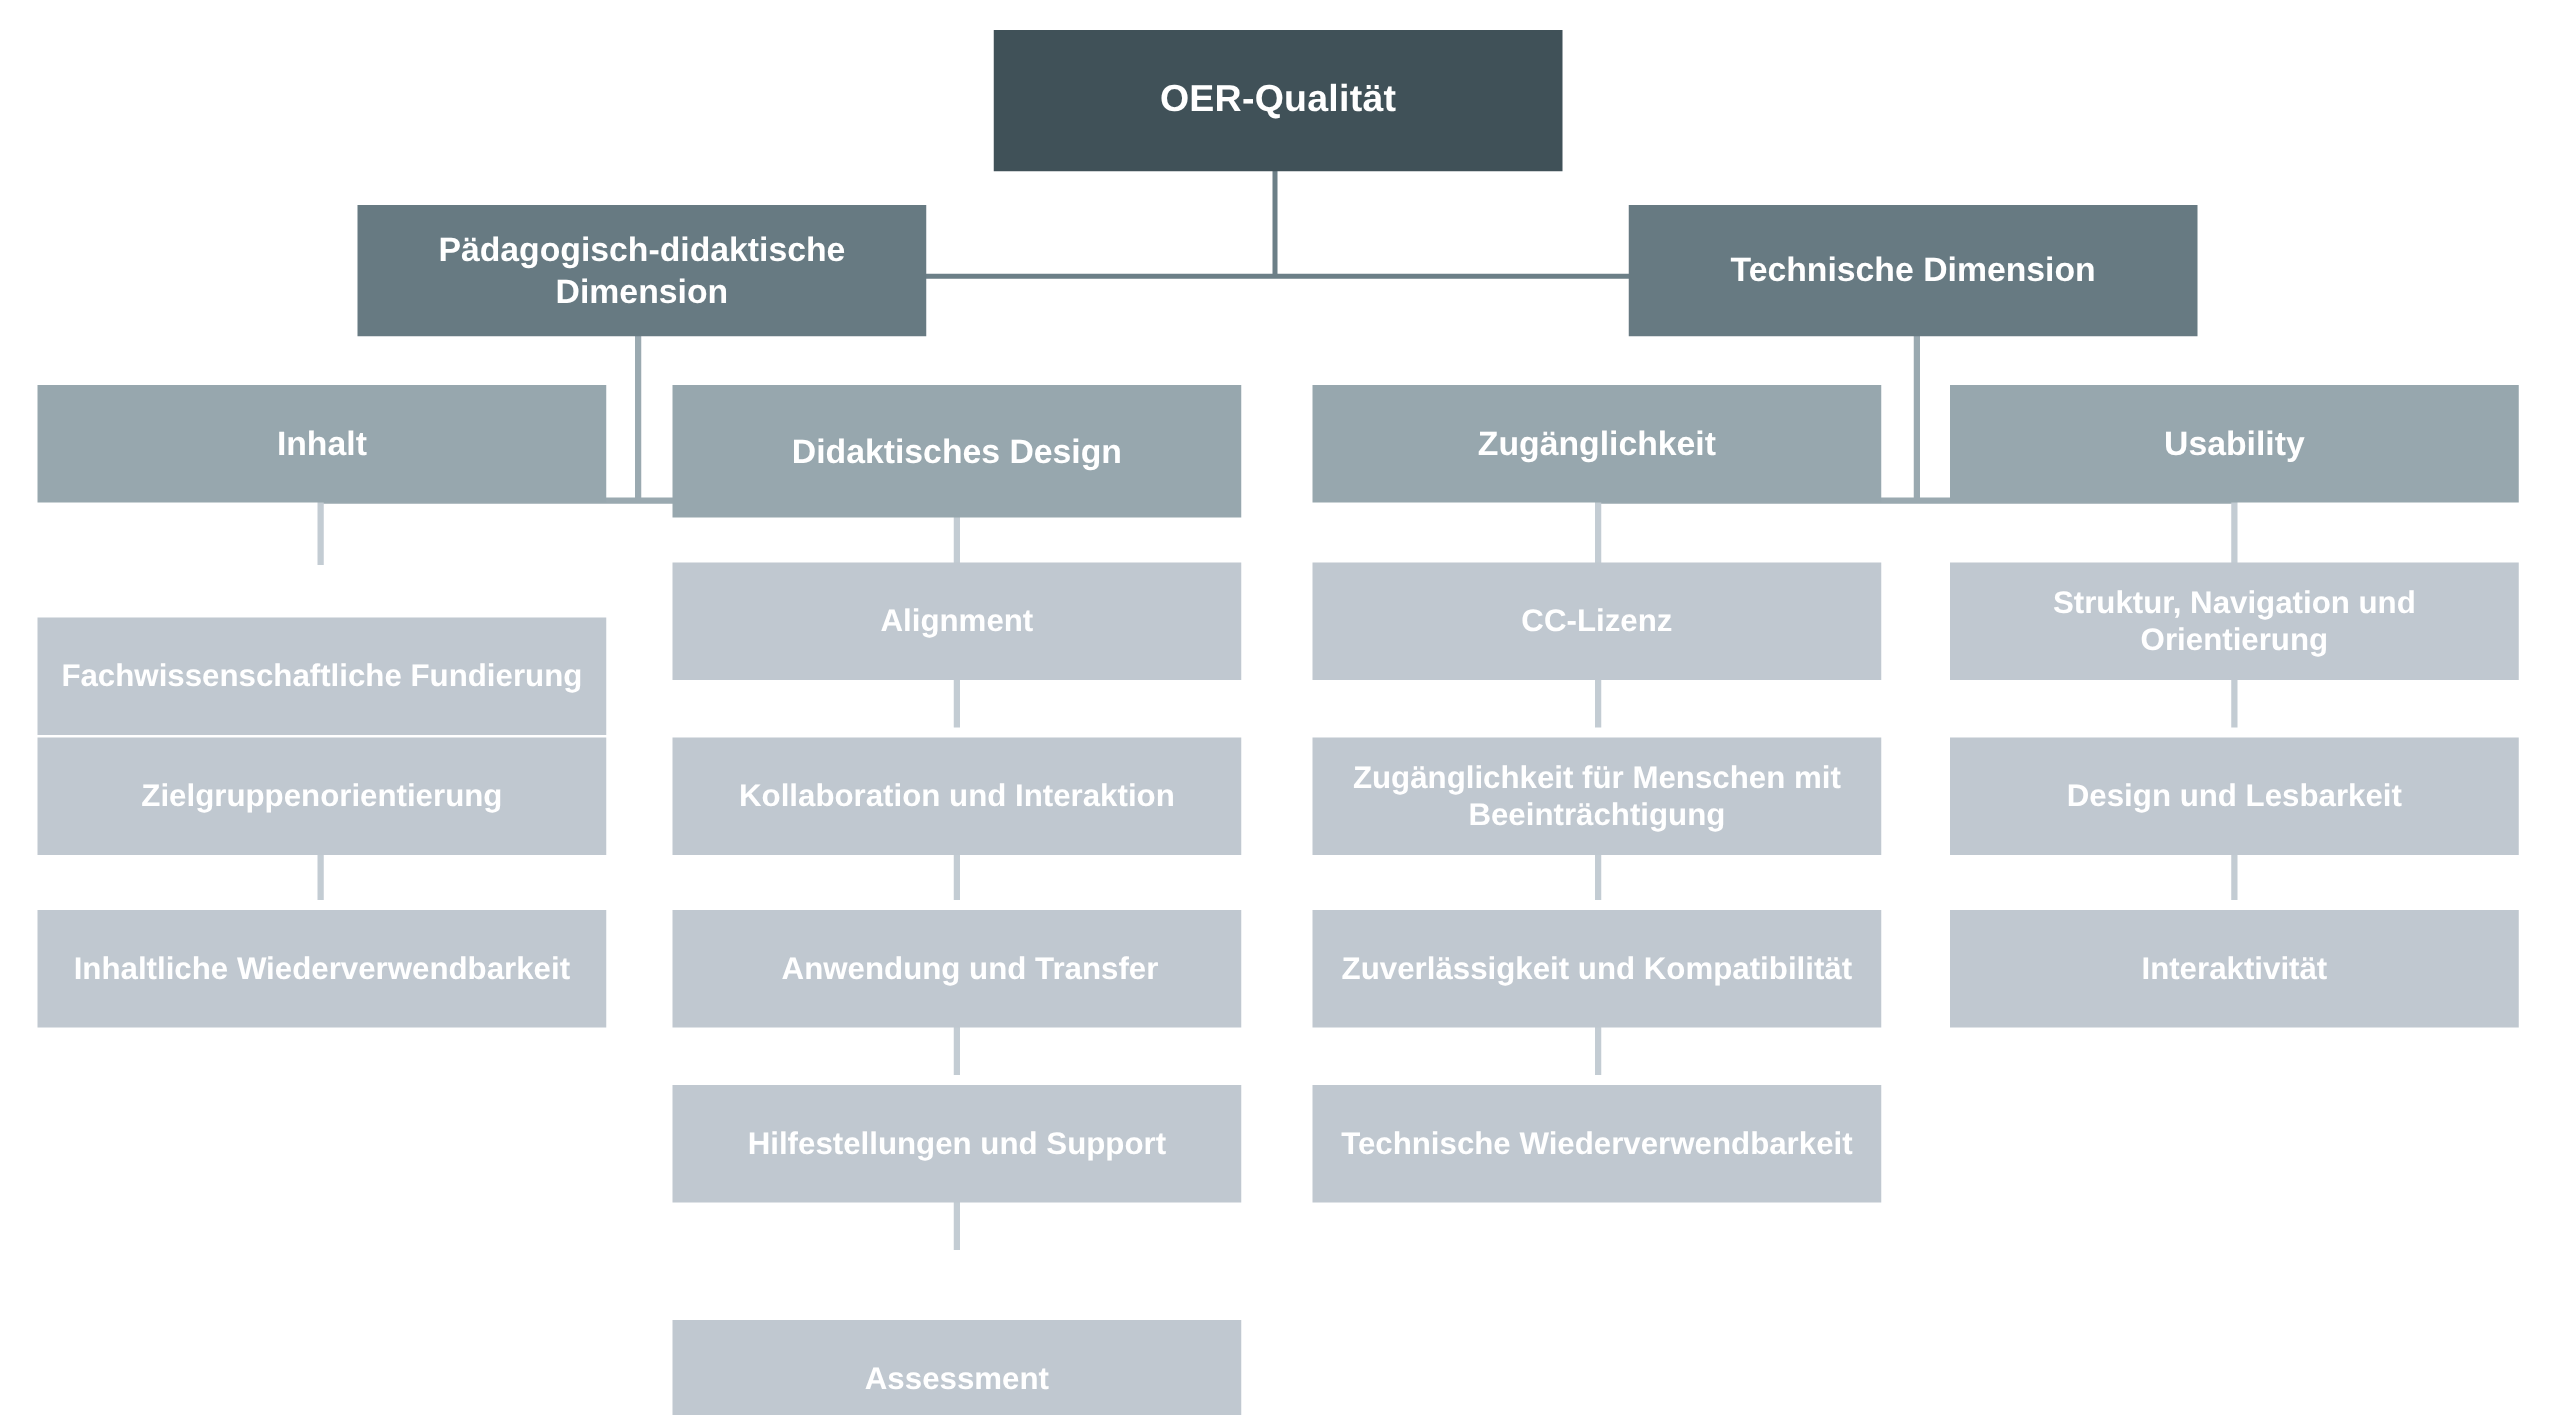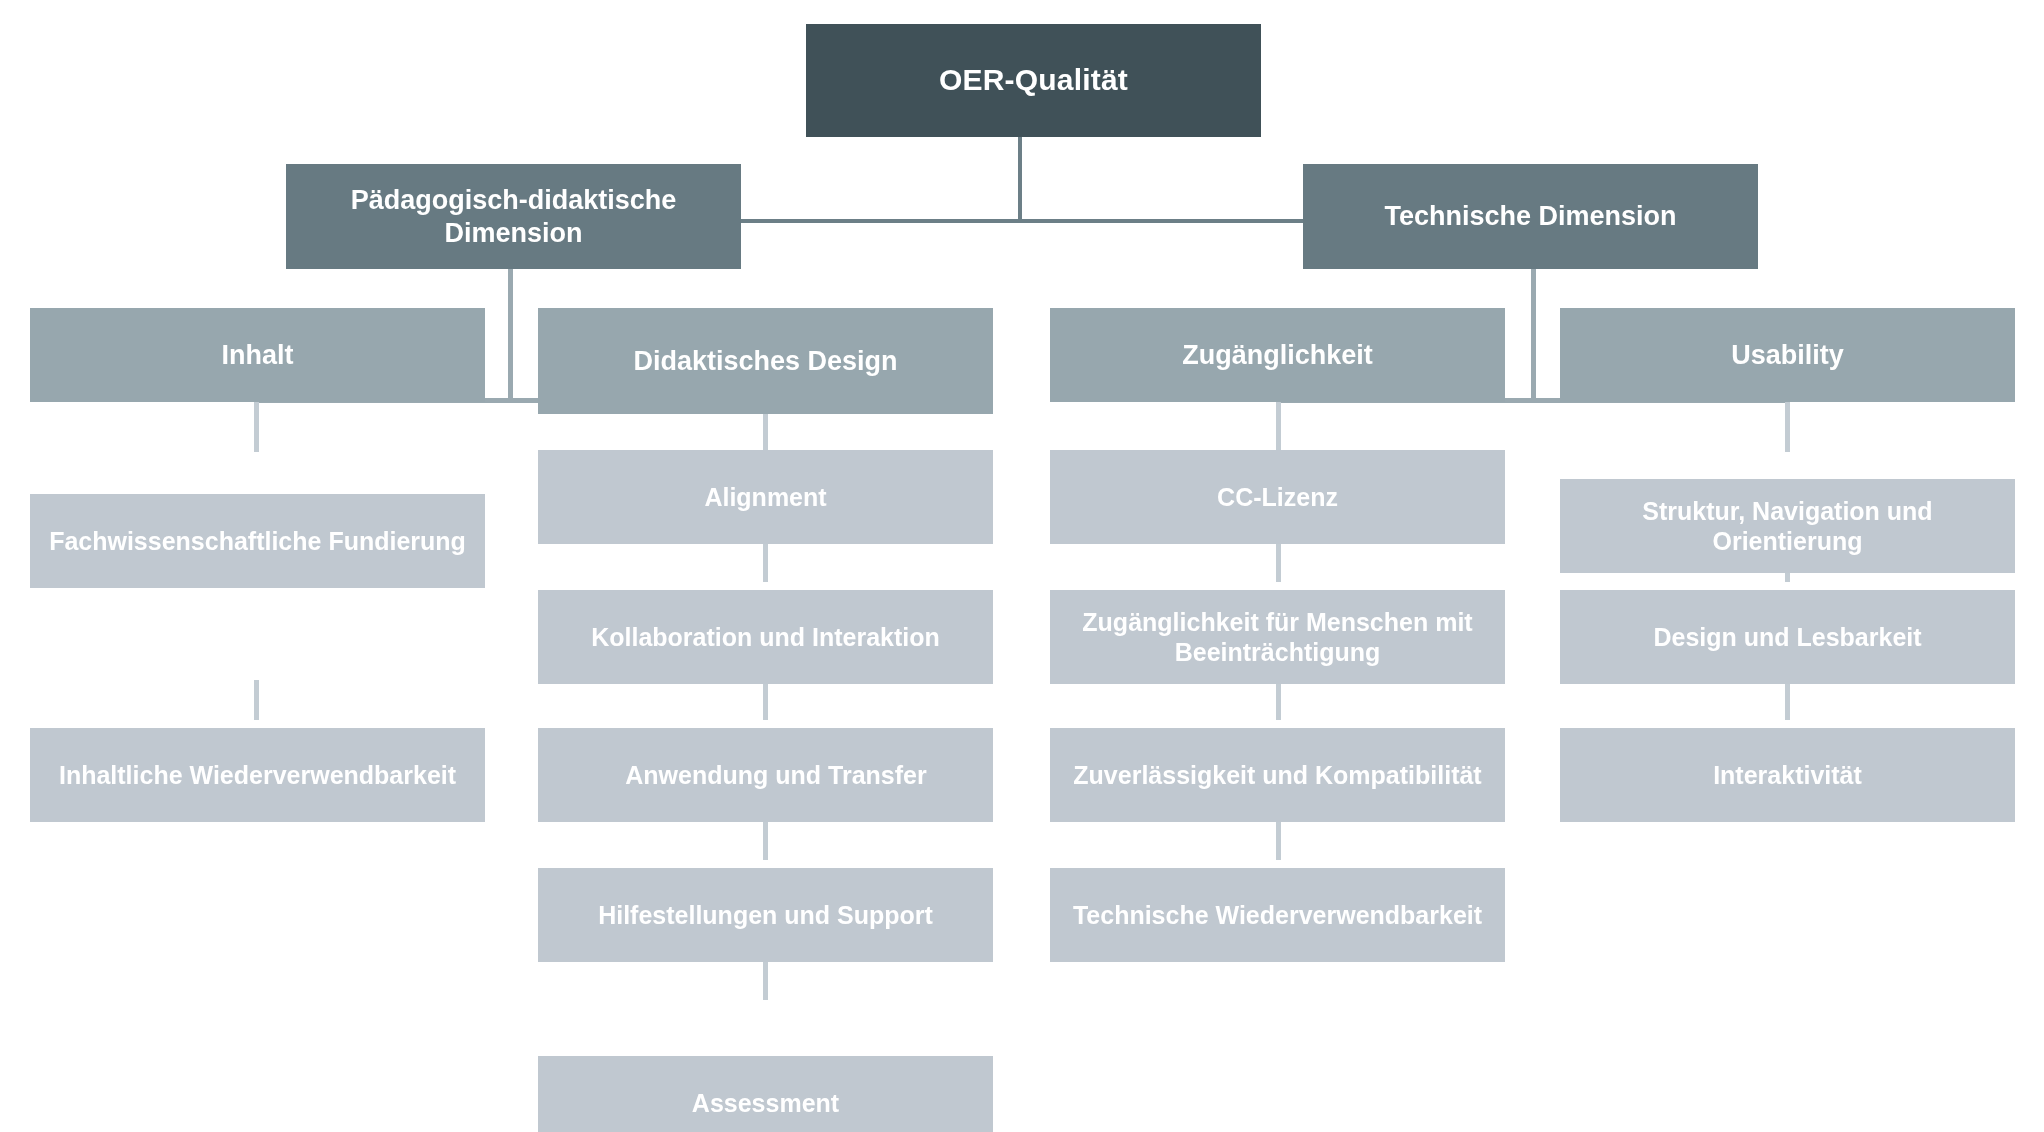--- a/index.html
+++ b/index.html
@@ -60,21 +60,21 @@
 
   <div class="conn light" style="left:1276px;top:400px;width:5px;height:52px;"></div>
   <div class="conn light" style="left:1276px;top:542px;width:5px;height:40px;"></div>
   <div class="conn light" style="left:1276px;top:680px;width:5px;height:40px;"></div>
   <div class="conn light" style="left:1276px;top:820px;width:5px;height:40px;"></div>
 
   <div class="conn light" style="left:1785px;top:400px;width:5px;height:52px;"></div>
   <div class="conn light" style="left:1785px;top:542px;width:5px;height:40px;"></div>
   <div class="conn light" style="left:1785px;top:680px;width:5px;height:40px;"></div>
 
-  <div class="node lvl1" style="left:795px;top:24px;width:455px;height:113px;margin-left:11px;">
+  <div class="node lvl1" style="left:795px;top:24px;width:455px;height:113px;">
     <span>OER-Qualität</span>
   </div>
 
   <div class="node lvl2" style="left:286px;top:164px;width:455px;height:105px;">
     <span>Pädagogisch-didaktische Dimension</span>
   </div>
 
   <div class="node lvl2" style="left:1303px;top:164px;width:455px;height:105px;">
     <span>Technische Dimension</span>
   </div>
@@ -90,20 +90,23 @@
   <div class="node lvl3" style="left:1050px;top:308px;width:455px;height:94px;">
     <span>Zugänglichkeit</span>
   </div>
 
   <div class="node lvl3" style="left:1560px;top:308px;width:455px;height:94px;">
     <span>Usability</span>
   </div>
 
   <div class="node leaf" style="left:30px;top:450px;width:455px;height:94px;margin-top:44px;">
     <span>Fachwissenschaftliche Fundierung</span>
+  </div>
+  <div class="node leaf" style="left:30px;top:590px;width:455px;height:94px;">
+    <span>Zielgruppenorientierung</span>
   </div>
   <div class="node leaf" style="left:30px;top:728px;width:455px;height:94px;">
     <span>Inhaltliche Wiederverwendbarkeit</span>
   </div>
 
   <div class="node leaf" style="left:538px;top:450px;width:455px;height:94px;">
     <span>Alignment</span>
   </div>
   <div class="node leaf" style="left:538px;top:590px;width:455px;height:94px;">
     <span>Kollaboration und Interaktion</span>
@@ -124,21 +127,21 @@
   <div class="node leaf" style="left:1050px;top:590px;width:455px;height:94px;">
     <span>Zugänglichkeit für Menschen mit Beeinträchtigung</span>
   </div>
   <div class="node leaf" style="left:1050px;top:728px;width:455px;height:94px;">
     <span>Zuverlässigkeit und Kompatibilität</span>
   </div>
   <div class="node leaf" style="left:1050px;top:868px;width:455px;height:94px;">
     <span>Technische Wiederverwendbarkeit</span>
   </div>
 
-  <div class="node leaf" style="left:1560px;top:450px;width:455px;height:94px;margin-top:29px;">
+  <div class="node leaf" style="left:1560px;top:450px;width:455px;height:94px;">
     <span>Struktur, Navigation und Orientierung</span>
   </div>
   <div class="node leaf" style="left:1560px;top:590px;width:455px;height:94px;">
     <span>Design und Lesbarkeit</span>
   </div>
   <div class="node leaf" style="left:1560px;top:728px;width:455px;height:94px;">
     <span>Interaktivität</span>
   </div>
 
 </div>

